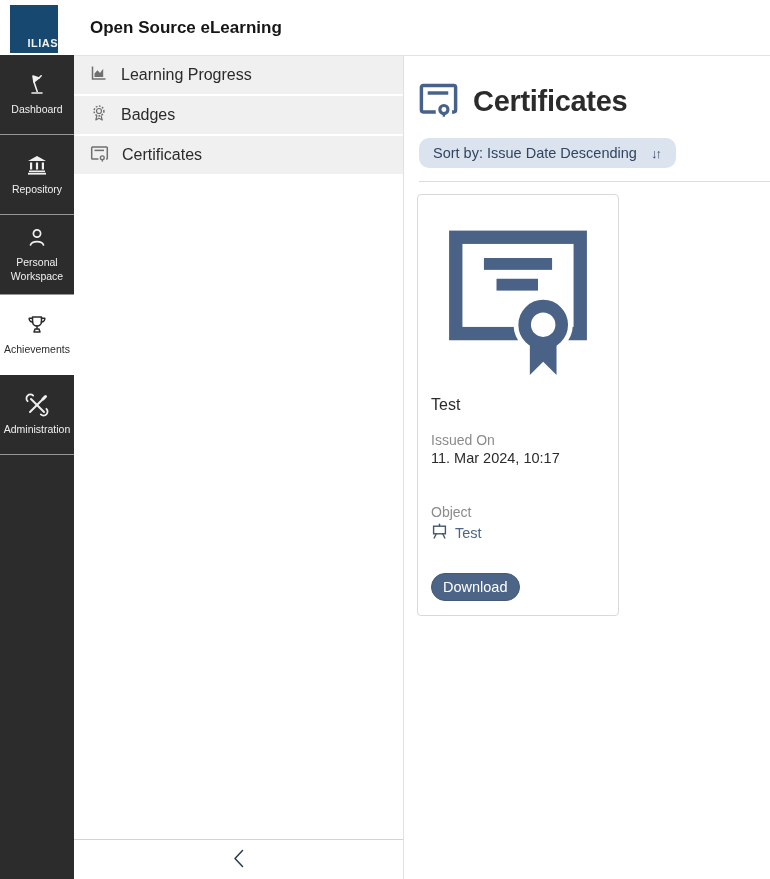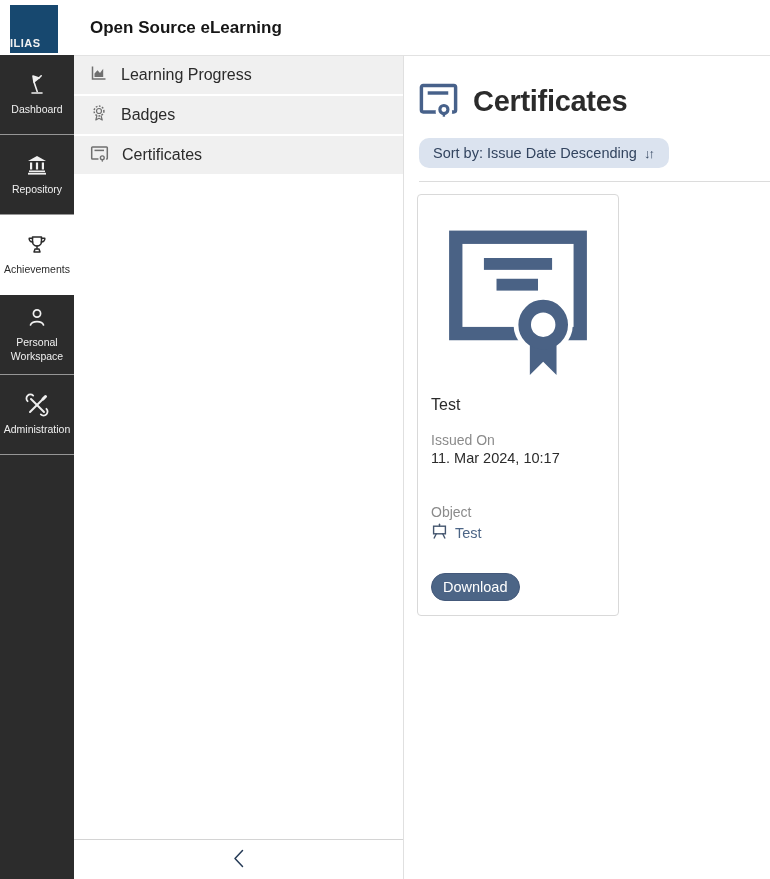--- a/index.html
+++ b/index.html
@@ -14,21 +14,21 @@
 
   
   .header {
     height: 55px; flex: 0 0 55px;
     display: flex; align-items: center;
     background: #ffffff;
   }
   .logo {
     width: 48px; height: 48px; margin-left: 10px; margin-top: 2px;
     background: #17486f;
-    display: flex; align-items: flex-end; justify-content: flex-start;
+    display: flex; align-items: flex-end; justify-content: flex-end;
     cursor: pointer;
   }
   .logo span {
     color: #f2f2f2; font-weight: bold; font-size: 11px;
     letter-spacing: 0.5px; padding-bottom: 4px;
   }
   .app-title { margin-left: 32px; font-size: 17px; font-weight: bold; color: #161616; }
 
   
   .body-row { flex: 1; display: flex; min-height: 0; }
@@ -82,21 +82,21 @@
     border-top: 1px solid #e2e2e2;
     display: flex; flex-direction: column;
     background: #ffffff;
   }
   .content-main { flex: 1; overflow: hidden; }
 
   .page-heading { display: flex; align-items: center; gap: 15px; margin: 25px 0 0 15px; }
   .page-heading h1 { font-size: 29px; font-weight: bold; color: #2b2b2b; letter-spacing: -0.3px; }
 
   .sort-pill {
-    display: inline-flex; align-items: center; gap: 7px;
+    display: inline-flex; align-items: center; gap: 14px;
     margin: 17px 0 0 15px;
     background: #dbe3ef; color: #32445f;
     border: none; border-radius: 10px;
     font-size: 14.5px; font-family: inherit;
     padding: 7px 14px; cursor: pointer;
   }
   .sort-glyph { font-size: 13px; letter-spacing: -2px; padding-right: 2px; }
 
   .content-divider { border: none; border-top: 1px solid #dcdcdc; margin: 13px 0 0 15px; }
 
@@ -168,41 +168,41 @@
             <rect x="5" y="9.5" width="2.2" height="7"></rect>
             <rect x="10.9" y="9.5" width="2.2" height="7"></rect>
             <rect x="16.8" y="9.5" width="2.2" height="7"></rect>
             <rect x="4" y="17.5" width="16" height="1.6"></rect>
             <rect x="3" y="19.8" width="18" height="1.8"></rect>
           </svg>
         </span>
         <span class="mb-label">Repository</span>
       </div>
 
+      <div class="mb-item">
+        <span>
+          <svg width="24" height="24" viewBox="0 0 24 24" fill="none" stroke="currentColor" stroke-width="1.7" stroke-linecap="round">
+            <circle cx="12" cy="7.5" r="3.6"></circle>
+            <path d="M5.5 19 C7 14.5 17 14.5 18.5 19"></path>
+          </svg>
+        </span>
+        <span class="mb-label">Personal Workspace</span>
+      </div>
+
       <div class="mb-item active">
         <span>
           <svg width="24" height="24" viewBox="0 0 24 24" fill="none" stroke="currentColor" stroke-width="1.5" stroke-linecap="round" stroke-linejoin="round">
             <path d="M7.5 4 H16.5 V8.5 A4.5 4.5 0 0 1 7.5 8.5 Z"></path>
             <path d="M7.5 5.2 H4.2 A3.3 3.3 0 0 0 7.8 9"></path>
             <path d="M16.5 5.2 H19.8 A3.3 3.3 0 0 1 16.2 9"></path>
             <path d="M12 13 V16"></path>
             <path d="M10 16 H14 L15 19 H9 Z"></path>
           </svg>
         </span>
         <span class="mb-label">Achievements</span>
-      </div>
-
-      <div class="mb-item">
-        <span>
-          <svg width="24" height="24" viewBox="0 0 24 24" fill="none" stroke="currentColor" stroke-width="1.7" stroke-linecap="round">
-            <circle cx="12" cy="7.5" r="3.6"></circle>
-            <path d="M5.5 19 C7 14.5 17 14.5 18.5 19"></path>
-          </svg>
-        </span>
-        <span class="mb-label">Personal Workspace</span>
       </div>
 
 
       <div class="mb-item">
         <span>
           <svg width="24" height="24" viewBox="0 0 24 24" fill="none" stroke="currentColor" stroke-width="2" stroke-linecap="round">
             <path d="M8.2 2.6 A3.6 3.6 0 1 0 2.6 8.2" stroke-width="1.8"></path>
             <path d="M6 6 L19 19"></path>
             <path d="M19 5 L5 19"></path>
             <path d="M20.5 3.5 L18 6" stroke-width="3"></path>

